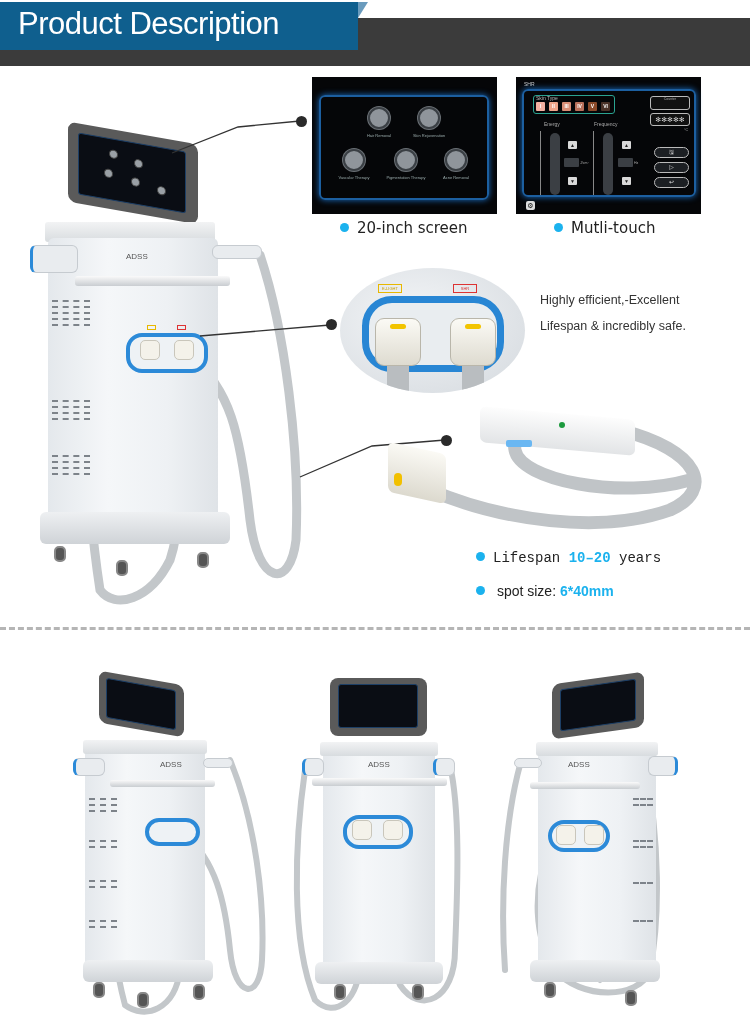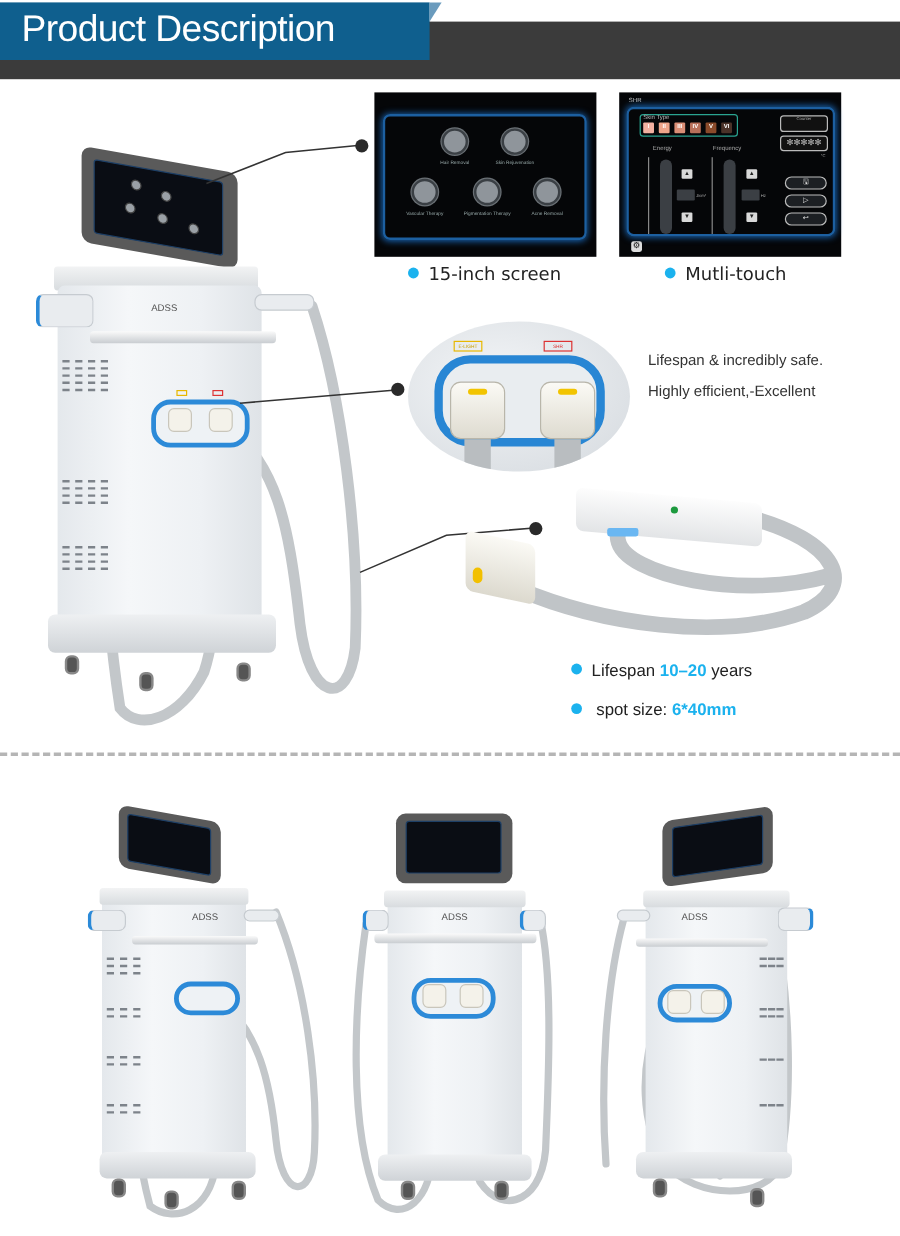--- a/index.html
+++ b/index.html
@@ -144,21 +144,21 @@
   <div class="p-icon" style="left:106px;top:30px;"></div>
   <div class="p-label" style="left:117px;top:56px;">Skin Rejuvenation</div>
   <div class="p-icon" style="left:31px;top:72px;"></div>
   <div class="p-label" style="left:42px;top:98px;">Vascular Therapy</div>
   <div class="p-icon" style="left:83px;top:72px;"></div>
   <div class="p-label" style="left:94px;top:98px;">Pigmentation Therapy</div>
   <div class="p-icon" style="left:133px;top:72px;"></div>
   <div class="p-label" style="left:144px;top:98px;">Acne Removal</div>
 </div>
 <div class="caption" style="left:340px;top:219px;">
-  <span class="dot"></span><span>15-inch screen</span>
+  <span class="dot"></span><span>20-inch screen</span>
 </div>
 
 <div class="panel" style="left:516px;top:77px;width:185px;height:137px;">
   <div class="shr-title" style="left:8px;top:4px;">SHR</div>
   <div class="panel-frame" style="left:6px;top:12px;width:174px;height:108px;"></div>
   <div class="skin-box" style="left:17px;top:18px;width:82px;height:19px;"></div>
   <div class="skin-label" style="left:20px;top:18px;">Skin Type</div>
   <div class="skin-chip" style="left:20px;top:25px;background:#f2b0a0;">I</div>
   <div class="skin-chip" style="left:33px;top:25px;background:#eea58a;">II</div>
   <div class="skin-chip" style="left:46px;top:25px;background:#d98e76;">III</div>
@@ -205,35 +205,35 @@
   <div class="oval-hose" style="left:47px;top:98px;"></div>
   <div class="oval-hose" style="left:122px;top:98px;"></div>
   <div class="oval-plug" style="left:35px;top:50px;">
       <div class="led"></div>
     </div>
   <div class="oval-plug" style="left:110px;top:50px;">
       <div class="led"></div>
     </div>
 </div>
 <div class="note" style="left:540px;top:287px;">
+  <div>Highly efficient,-Excellent</div>
   <div>Lifespan &amp; incredibly safe.</div>
-  <div>Highly efficient,-Excellent</div>
 </div>
 
 <div class="machine" style="left:370px;top:400px;width:340px;height:130px;">
   <svg class="hoses" width="340" height="130">
     <path d="M60 90 C 130 120, 230 135, 300 110 C 345 90, 330 50, 250 30 C 200 20, 140 30, 145 50 C 150 80, 250 100, 320 80" stroke="#c0c4c7" stroke-width="13" fill="none" stroke-linecap="round"></path>
   </svg>
   <div style="position:absolute;left:110px;top:13px;width:155px;height:36px;background:linear-gradient(180deg,#fdfdfd,#e2e4e6);border-radius:6px;transform:skewY(5deg);"></div>
   <div style="position:absolute;left:136px;top:40px;width:26px;height:7px;background:#6ab7f2;border-radius:2px;"></div>
   <div style="position:absolute;left:189px;top:22px;width:6px;height:6px;border-radius:50%;background:#1d9a3e;"></div>
   <div style="position:absolute;left:18px;top:48px;width:58px;height:50px;background:linear-gradient(180deg,#fbfaf5,#dcd9ce);border-radius:6px;transform:skewY(12deg);"></div>
   <div style="position:absolute;left:24px;top:73px;width:8px;height:13px;border-radius:4px;background:#f2c000;"></div>
 </div>
-<div class="spec" style="left:476px;top:550px;">
+<div class="spec" style="left:476px;top:550px;font-family:Liberation Mono, monospace;">
   <span class="dot"></span><span>Lifespan </span><span class="hl">10–20</span><span> years</span>
 </div>
 <div class="spec" style="left:476px;top:583px;">
   <span class="dot"></span><span> spot size: </span><span class="hl">6*40mm</span><span></span>
 </div>
 
 <div class="divider"></div>
 
 <div class="machine" style="left:65px;top:670px;width:210px;height:355px;">
   <svg class="hoses" width="210" height="355">

